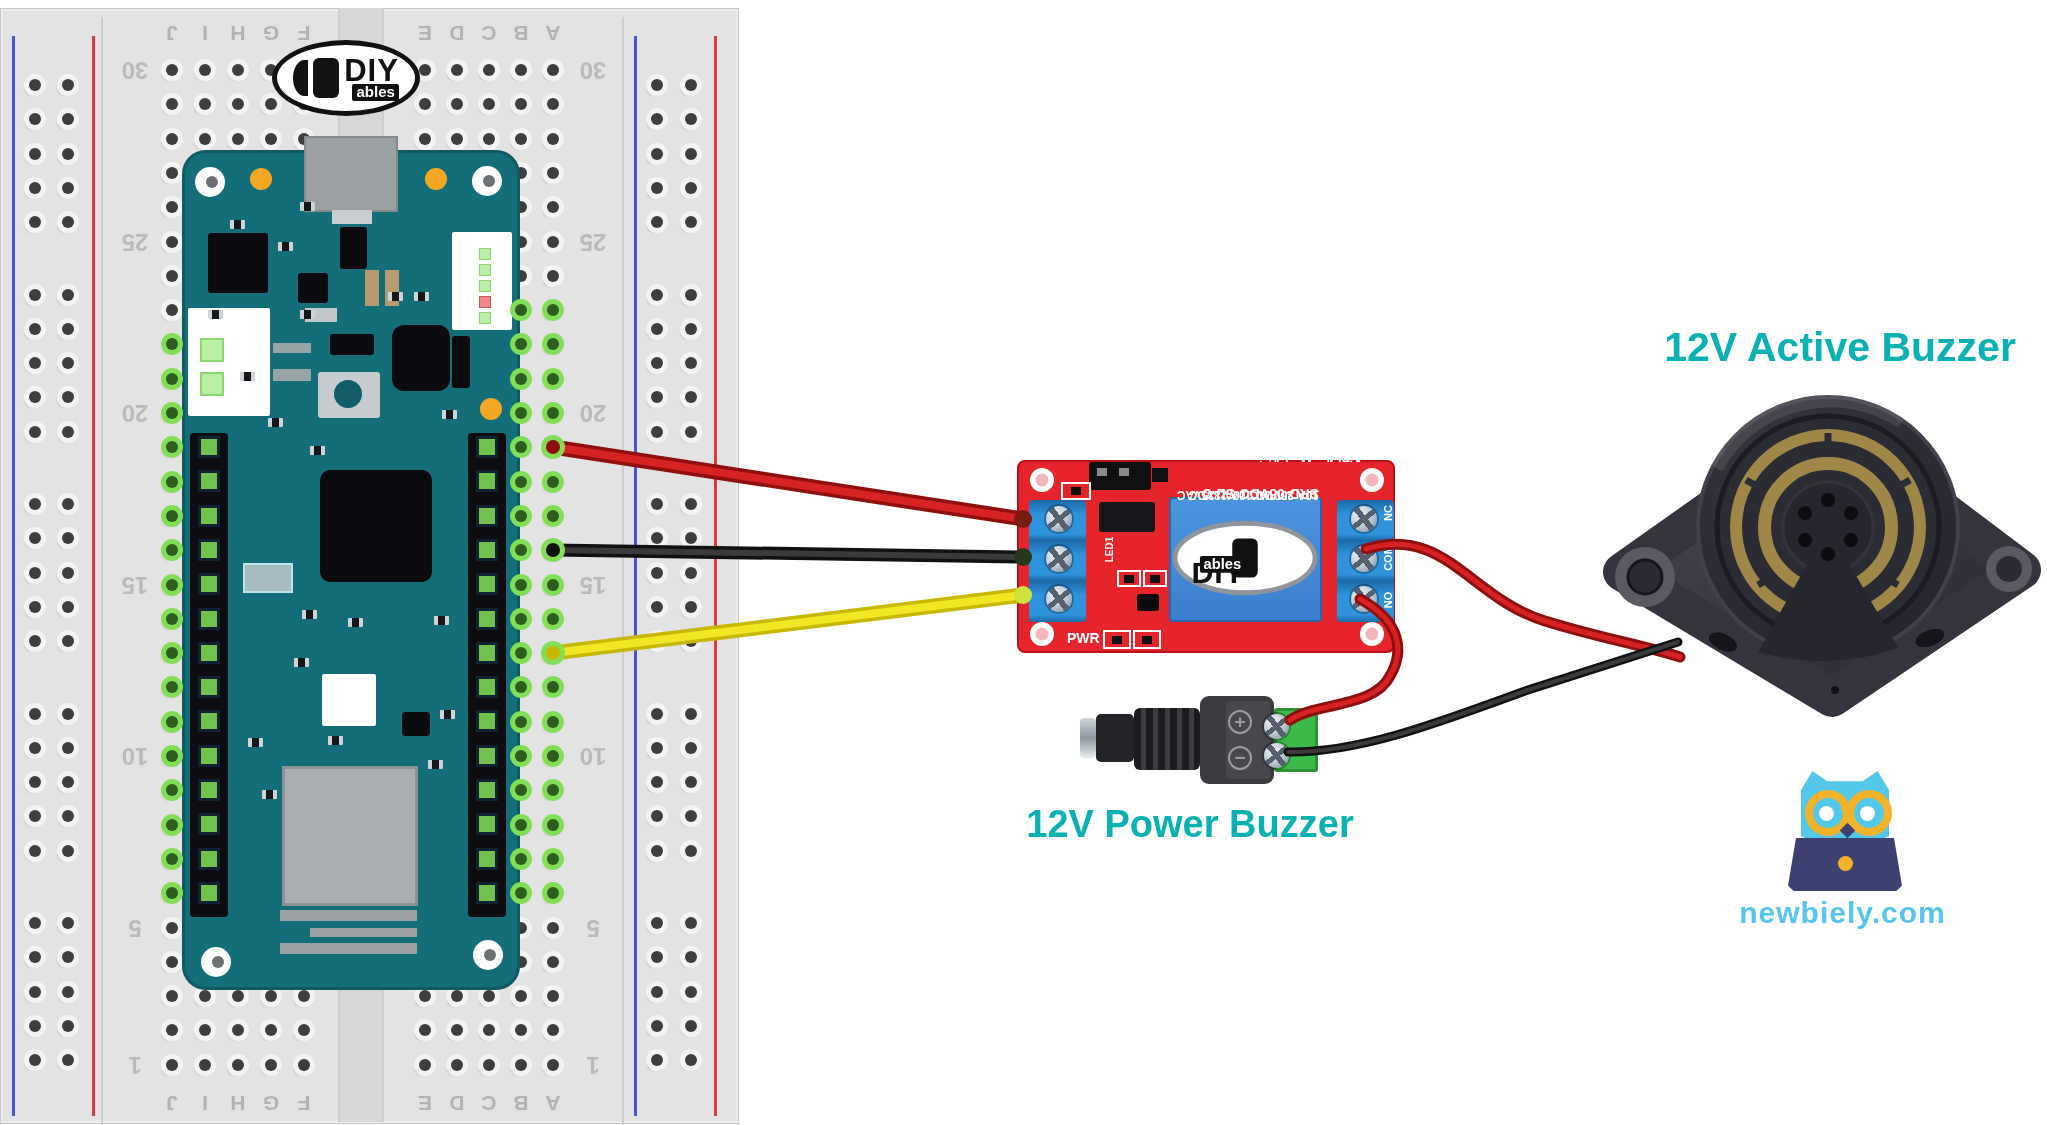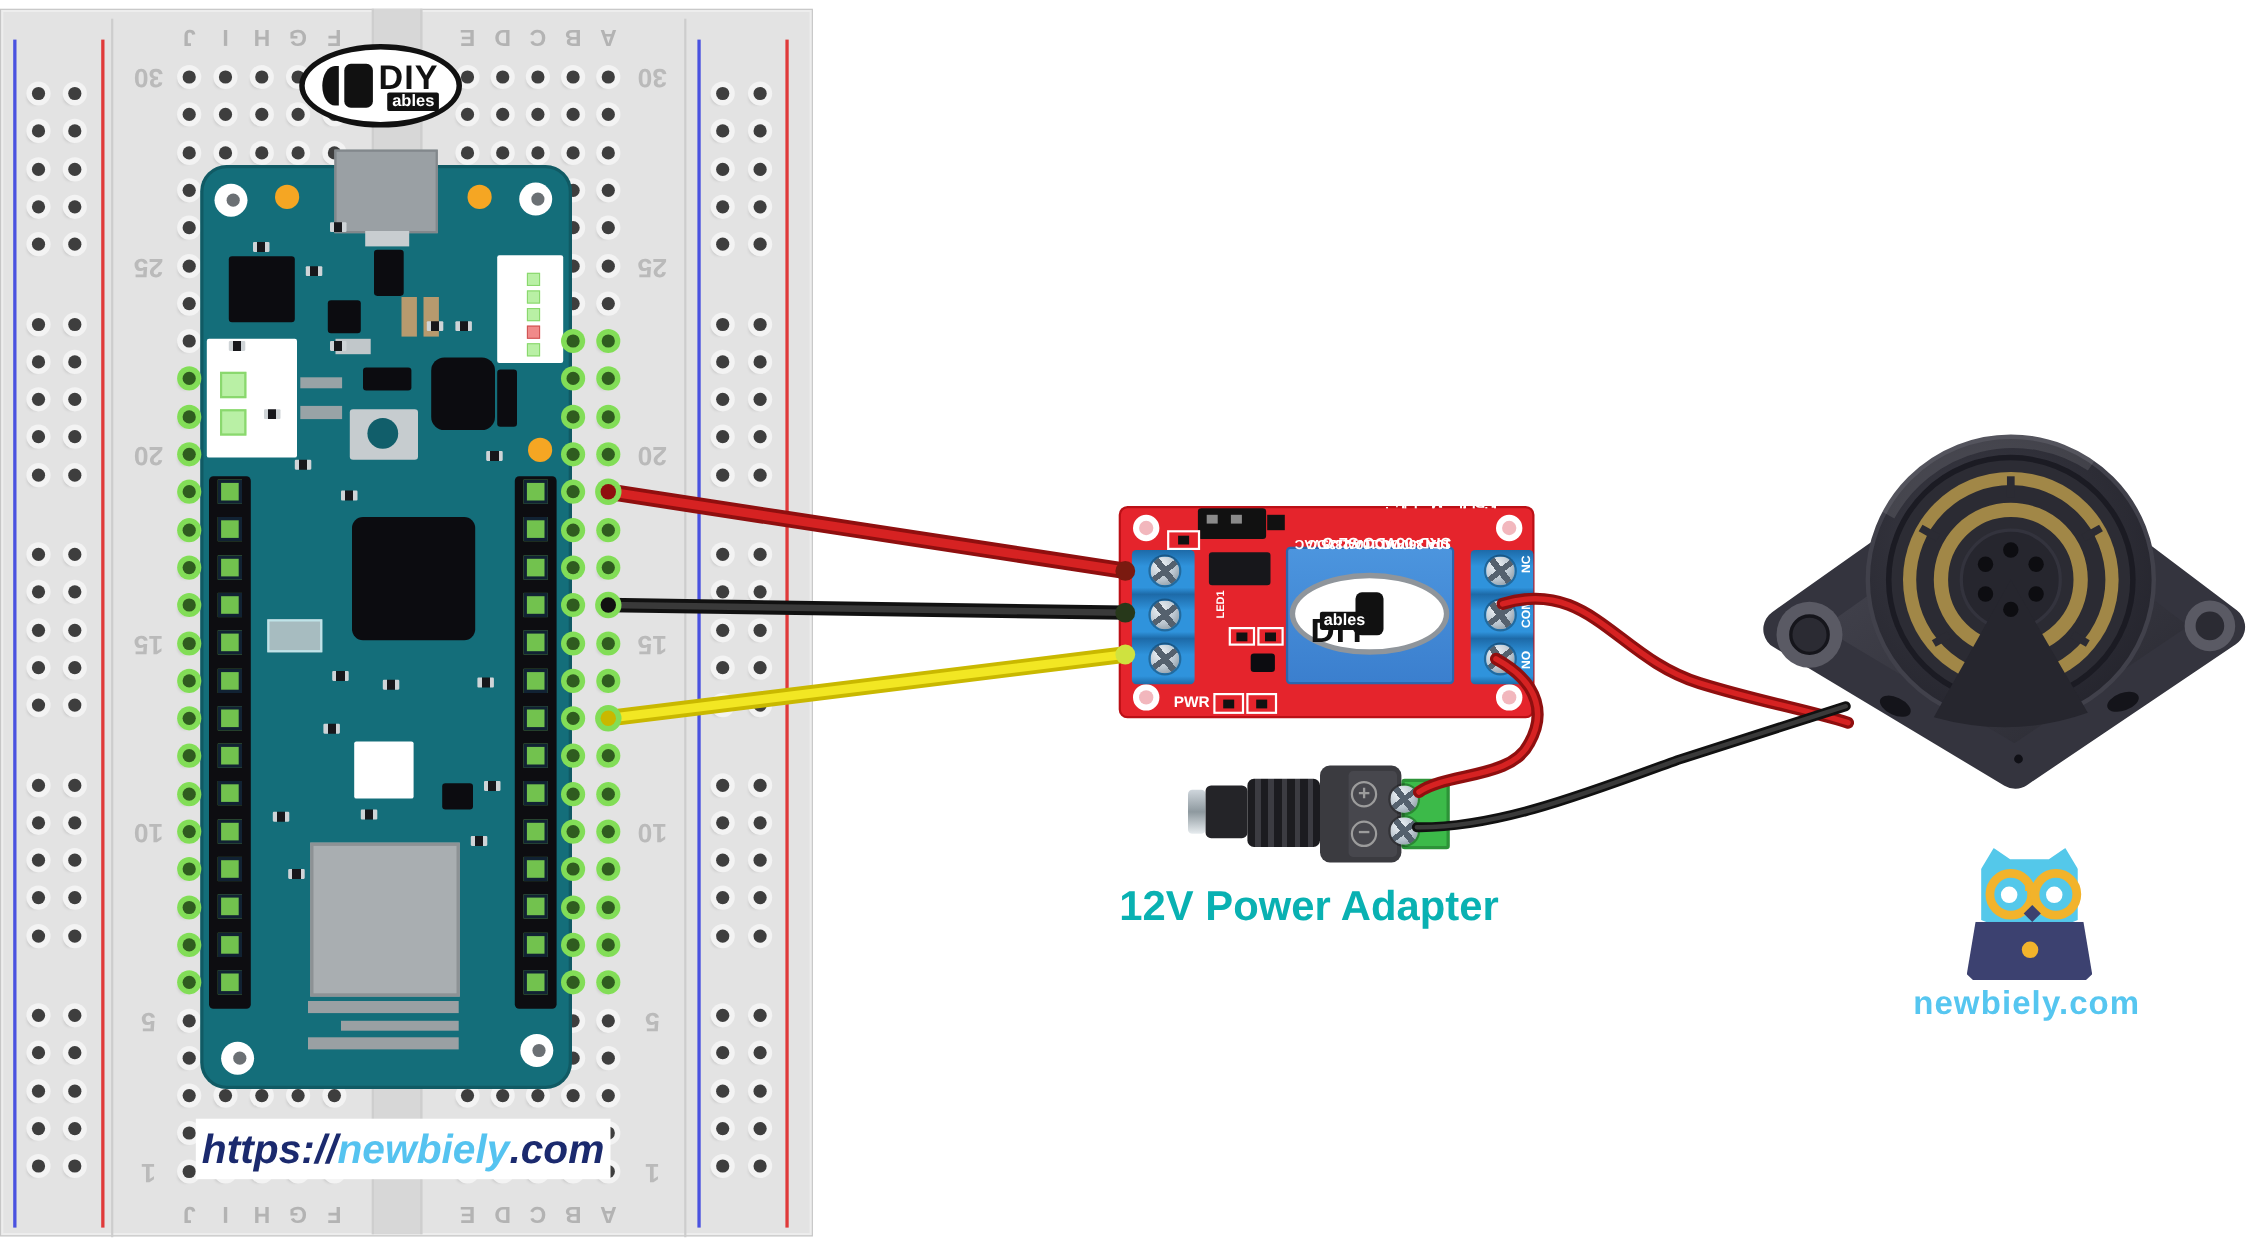--- a/index.html
+++ b/index.html
@@ -721,25 +721,20 @@
 
   <div class="abs dlogo" style="left:272px;top:40px">
     <div class="dlogo-semi"></div>
     <div class="dlogo-sq"></div>
     <div class="dlogo-col">
       <span class="dlogo-diy">DIY</span>
       <span class="dlogo-ables">ables</span>
     </div>
   </div>
 
-  <div class="abs url-badge">
-    <span style="color:#1b2a6e">https://</span>
-    <span style="color:#55c3f0">newbiely</span>
-    <span style="color:#1b2a6e">.com</span>
-  </div>
 
   <div class="abs adapter">
     <div class="ad-tip"></div>
     <div class="ad-barrel"></div>
     <div class="ad-ribs"></div>
     <div class="ad-body"></div>
     <div class="ad-panel"></div>
     <div class="ad-sym" style="left:152px;top:18px">+</div>
     <div class="ad-sym" style="left:152px;top:54px">−</div>
     <div class="ad-green"></div>
@@ -880,14 +875,15 @@
     <div class="owl-head"></div>
     <div class="owl-glass" style="left:1805px;top:790px"></div>
     <div class="owl-glass" style="left:1846px;top:790px"></div>
     <div class="owl-bridge"></div>
     <div class="owl-beak"></div>
     <div class="owl-laptop"></div>
     <div class="owl-dot"></div>
     <div class="owl-site">newbiely.com</div>
   </div>
 
-  <div class="biglabel" style="left:990px;top:803px;width:400px;font-size:38px">12V Power Adapter</div>
+  <div class="biglabel" style="left:1640px;top:324px;width:400px;font-size:41px">12V Active Buzzer</div>
+  <div class="biglabel" style="left:990px;top:803px;width:400px;font-size:38px">12V Power Buzzer</div>
 </div>
 
 </body></html>

